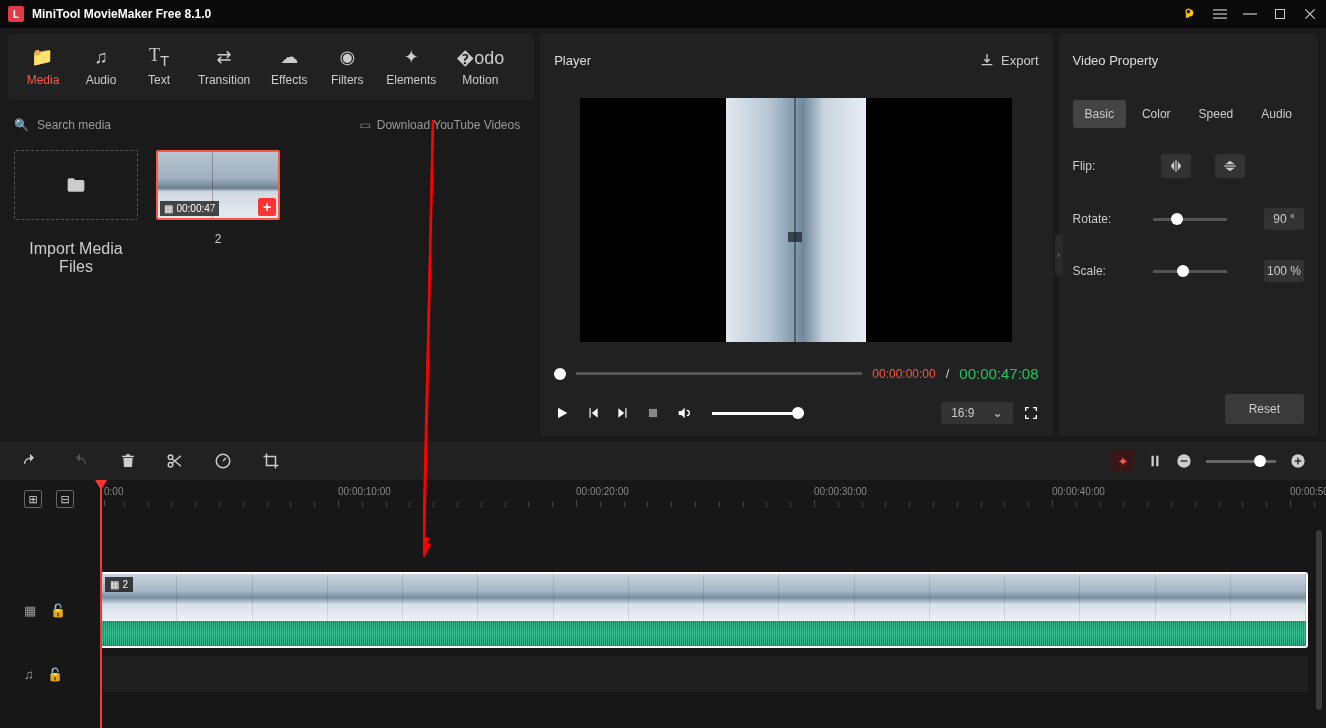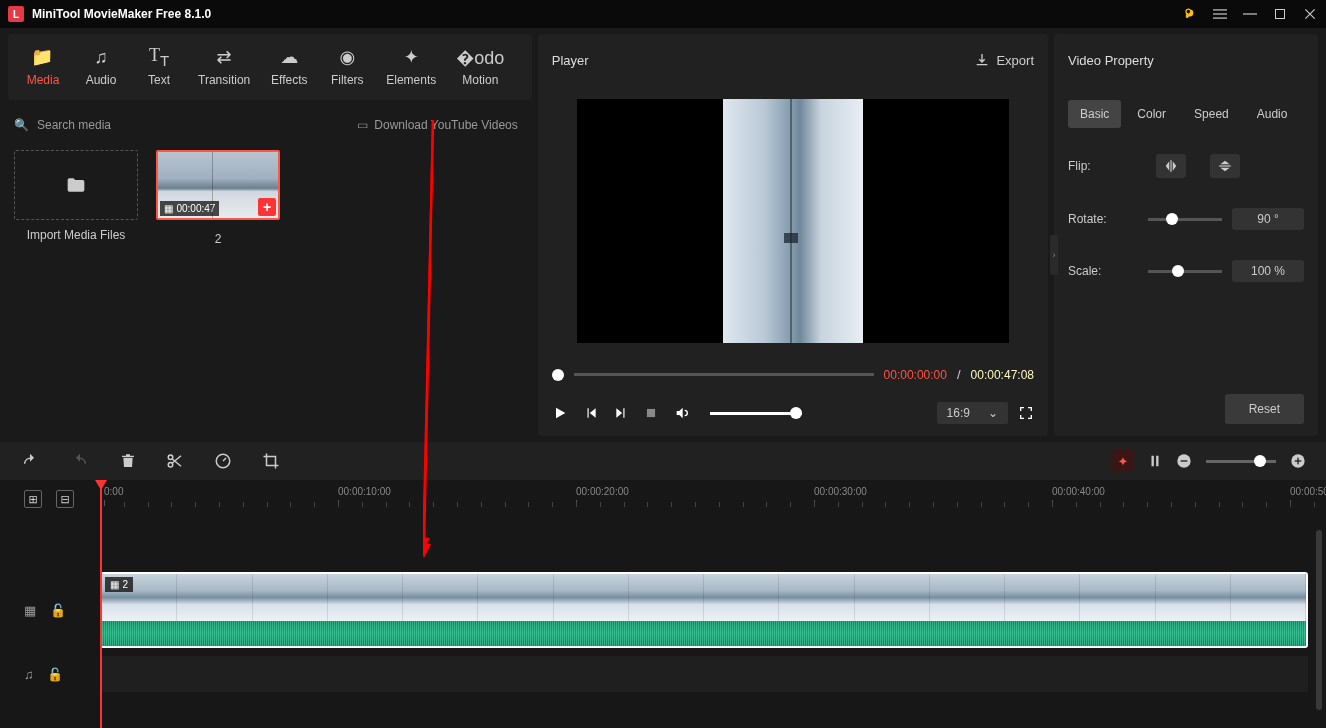--- a/index.html
+++ b/index.html
@@ -21,61 +21,61 @@
 .sidebar{width:160px;background:#1a1a1a;padding:0;margin-left:8px}
 .sidebar-item{padding:10px 16px;font-size:12px;cursor:pointer;color:#bbb}
 .sidebar-item.active{background:#2f2f2f;border-left:3px solid #ff5544;color:#fff}
 .media-content{flex:1;padding:8px 14px}
 .media-header{display:flex;align-items:center;justify-content:space-between;color:#999;font-size:12px;margin-bottom:14px;padding:4px 0}
 .search-area{display:flex;align-items:center;gap:8px}
 .download-area{display:flex;align-items:center;gap:6px;cursor:pointer}
 .media-items{display:flex;gap:18px}
 .import-box{width:124px}
 .import-drop{width:124px;height:70px;border:1px dashed #555;border-radius:2px;display:flex;align-items:center;justify-content:center;cursor:pointer}
-.import-label{text-align:center;font-size:12px;color:#ccc;margin-top:8px}
+.import-label{text-align:center;font-size:16px;color:#ccc;margin-top:20px}
 .media-thumb{width:124px;position:relative}
 .thumb-img{width:124px;height:70px;border:2px solid #ff5544;border-radius:2px;position:relative;background:linear-gradient(180deg,#b8c5d0 0%,#a0b0c0 40%,#6B8090 55%,#d0d8e0 60%,#e8ecf0 100%);overflow:hidden}
 .thumb-img::after{content:"";position:absolute;top:0;left:45%;width:1px;height:100%;background:rgba(0,0,0,0.25)}
 .thumb-badge{position:absolute;bottom:2px;left:2px;background:rgba(40,40,40,0.85);color:#fff;font-size:10px;padding:2px 4px;display:flex;align-items:center;gap:3px}
 .thumb-add{position:absolute;bottom:2px;right:2px;width:18px;height:18px;background:#ff3333;color:#fff;display:flex;align-items:center;justify-content:center;font-size:14px;font-weight:bold;border-radius:2px}
 .thumb-count{text-align:center;font-size:12px;color:#ccc;margin-top:12px}
 .center-panel{width:514px;background:#212121;margin:6px 0 0 6px;border-radius:4px;padding:12px 14px;display:flex;flex-direction:column}
 .player-header{display:flex;justify-content:space-between;align-items:center;height:28px}
 .player-title{font-size:13px;color:#ddd}
 .export-btn{display:flex;align-items:center;gap:6px;cursor:pointer;font-size:13px}
 .preview-area{flex:1;display:flex;align-items:center;justify-content:center;margin:14px 0 6px}
 .preview{width:432px;height:244px;background:#000;display:flex;align-items:center;justify-content:center;position:relative}
 .preview-video{width:140px;height:244px;background:linear-gradient(90deg,#e0e8f0 0%,#b8c8d5 30%,#8098aa 50%,#70889a 55%,#c8d4de 70%,#e8eef4 100%);position:relative}
 .preview-video::before{content:"";position:absolute;left:48%;top:0;width:2px;height:100%;background:rgba(30,40,50,0.5)}
 .preview-video::after{content:"";position:absolute;left:calc(48% - 6px);top:55%;width:14px;height:10px;background:rgba(20,30,40,0.7)}
 .progress-row{display:flex;align-items:center;gap:10px;margin:8px 0}
 .progress-dot{width:12px;height:12px;background:#fff;border-radius:50%}
 .progress-line{flex:1;height:3px;background:#555}
 .time-cur{color:#ff5544;font-size:12px}
-.time-total{color:#fef9c3;font-size:12px}
+.time-total{color:#22c55e;font-size:15px}
 .controls{display:flex;align-items:center;justify-content:space-between;margin-top:12px}
 .controls-left{display:flex;align-items:center;gap:16px}
 .ctrl-icon{cursor:pointer;color:#fff;display:flex;align-items:center}
 .vol-slider{width:92px;height:3px;background:#fff;position:relative;margin-left:4px}
 .vol-slider::after{content:"";position:absolute;right:0;top:-5px;width:12px;height:12px;background:#fff;border-radius:50%}
 .controls-right{display:flex;align-items:center;gap:10px}
 .aspect-select{background:#333;color:#ccc;padding:4px 10px;font-size:12px;border:none;border-radius:2px;display:flex;align-items:center;gap:18px}
 .right-panel{flex:1;background:#212121;margin:6px 8px 0 6px;border-radius:4px;padding:12px 14px;display:flex;flex-direction:column;position:relative}
 .prop-title{font-size:13px;color:#ddd;height:28px;display:flex;align-items:center}
 .prop-tabs{display:flex;gap:4px;margin-top:26px}
 .prop-tab{padding:7px 12px;font-size:12px;cursor:pointer;color:#ccc;border-radius:3px}
 .prop-tab.active{background:#444}
 .prop-body{margin-top:26px;display:flex;flex-direction:column;gap:30px}
 .prop-row{display:flex;align-items:center;gap:10px}
 .prop-label{width:70px;font-size:12px;color:#ccc}
 .flip-btns{display:flex;gap:24px;margin-left:8px}
 .flip-btn{width:30px;height:24px;background:#333;border-radius:3px;display:flex;align-items:center;justify-content:center;cursor:pointer}
 .slider-track{width:74px;height:3px;background:#555;position:relative}
 .slider-thumb{position:absolute;top:-5px;width:12px;height:12px;background:#fff;border-radius:50%}
-.value-box{background:#333;color:#ccc;padding:4px 0;font-size:12px;width:72px;text-align:center;border-radius:3px;margin-left:auto}
+.value-box{background:#333;color:#ccc;padding:4px 0;font-size:12px;width:40px;text-align:center;border-radius:3px;margin-left:auto}
 .reset-btn{background:#3a3a3a;color:#ccc;padding:8px 24px;font-size:12px;border-radius:3px;cursor:pointer;align-self:flex-end;margin-top:auto}
 .collapse-handle{position:absolute;left:-4px;top:50%;width:8px;height:40px;background:#2a2a2a;display:flex;align-items:center;justify-content:center;font-size:9px;color:#888;border-radius:2px 0 0 2px}
 .timeline-area{height:286px;background:#171717;margin-top:6px;position:relative}
 .tl-toolbar{height:38px;background:#212121;display:flex;align-items:center;justify-content:space-between;padding:0 20px}
 .tl-tools-left{display:flex;gap:30px}
 .tl-tool{cursor:pointer;color:#ccc;display:flex;align-items:center}
 .tl-tool.disabled{color:#555}
 .tl-tools-right{display:flex;align-items:center;gap:14px}
 .snap-btn{width:22px;height:22px;background:#3a1515;border-radius:3px;display:flex;align-items:center;justify-content:center;color:#ff5544}
 .zoom-track{width:70px;height:3px;background:#666;position:relative}

